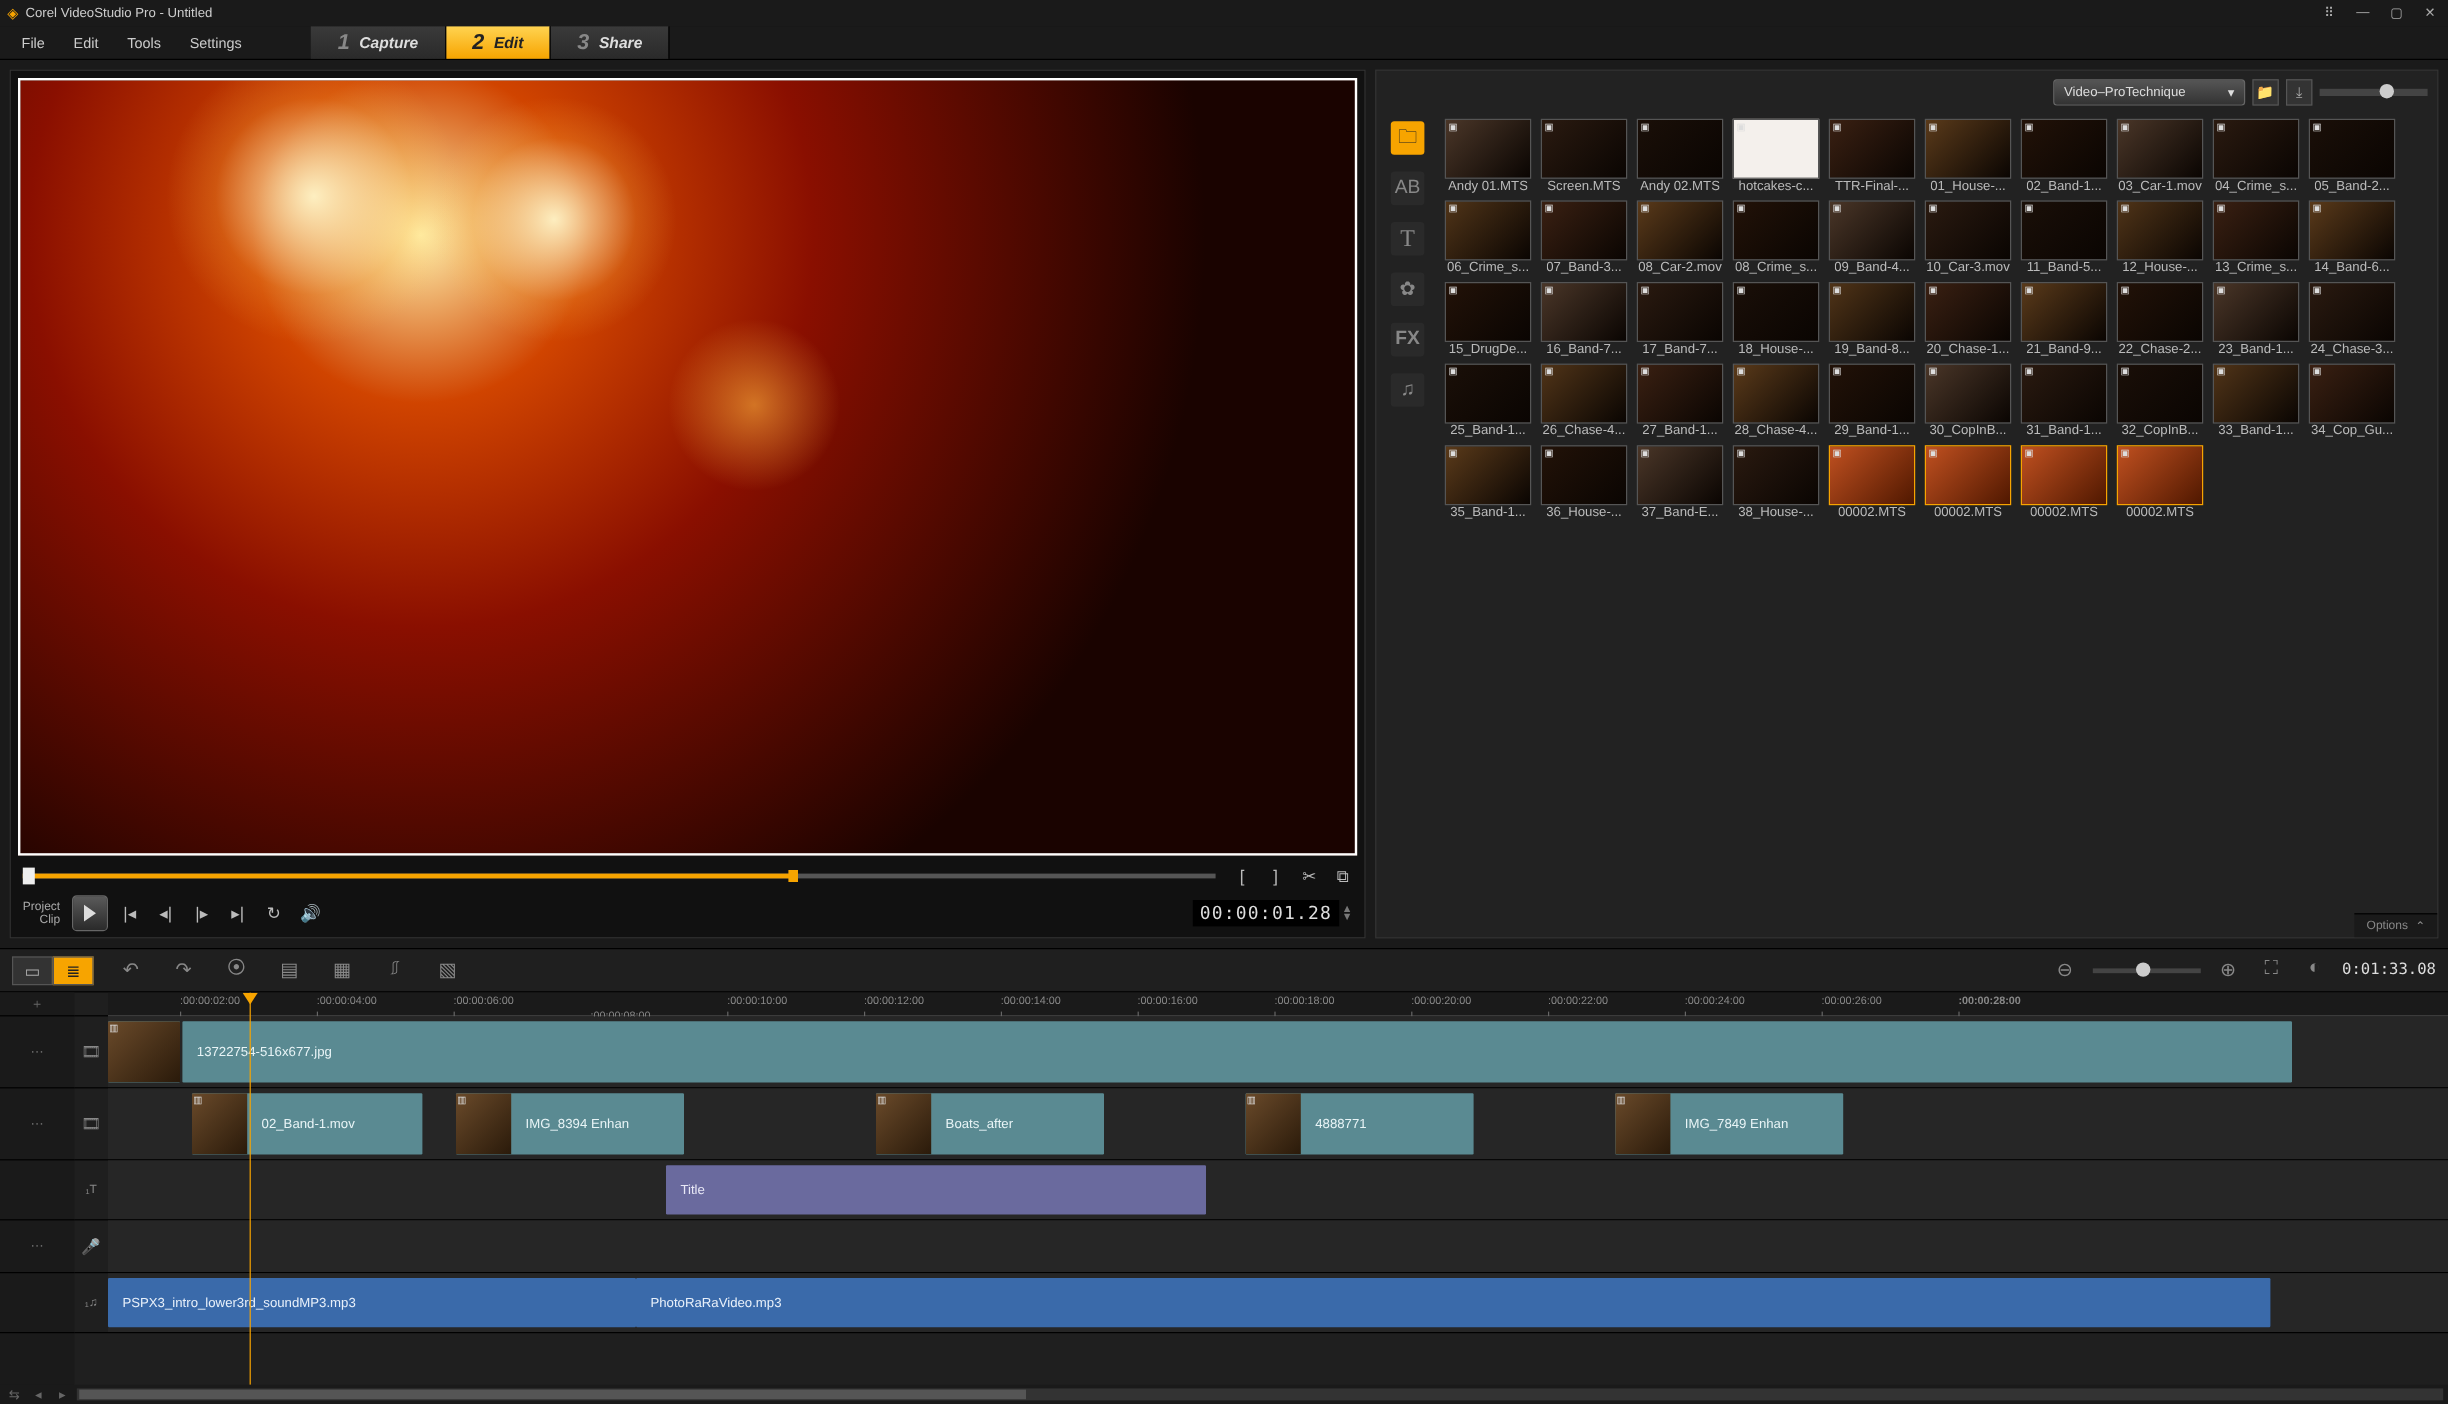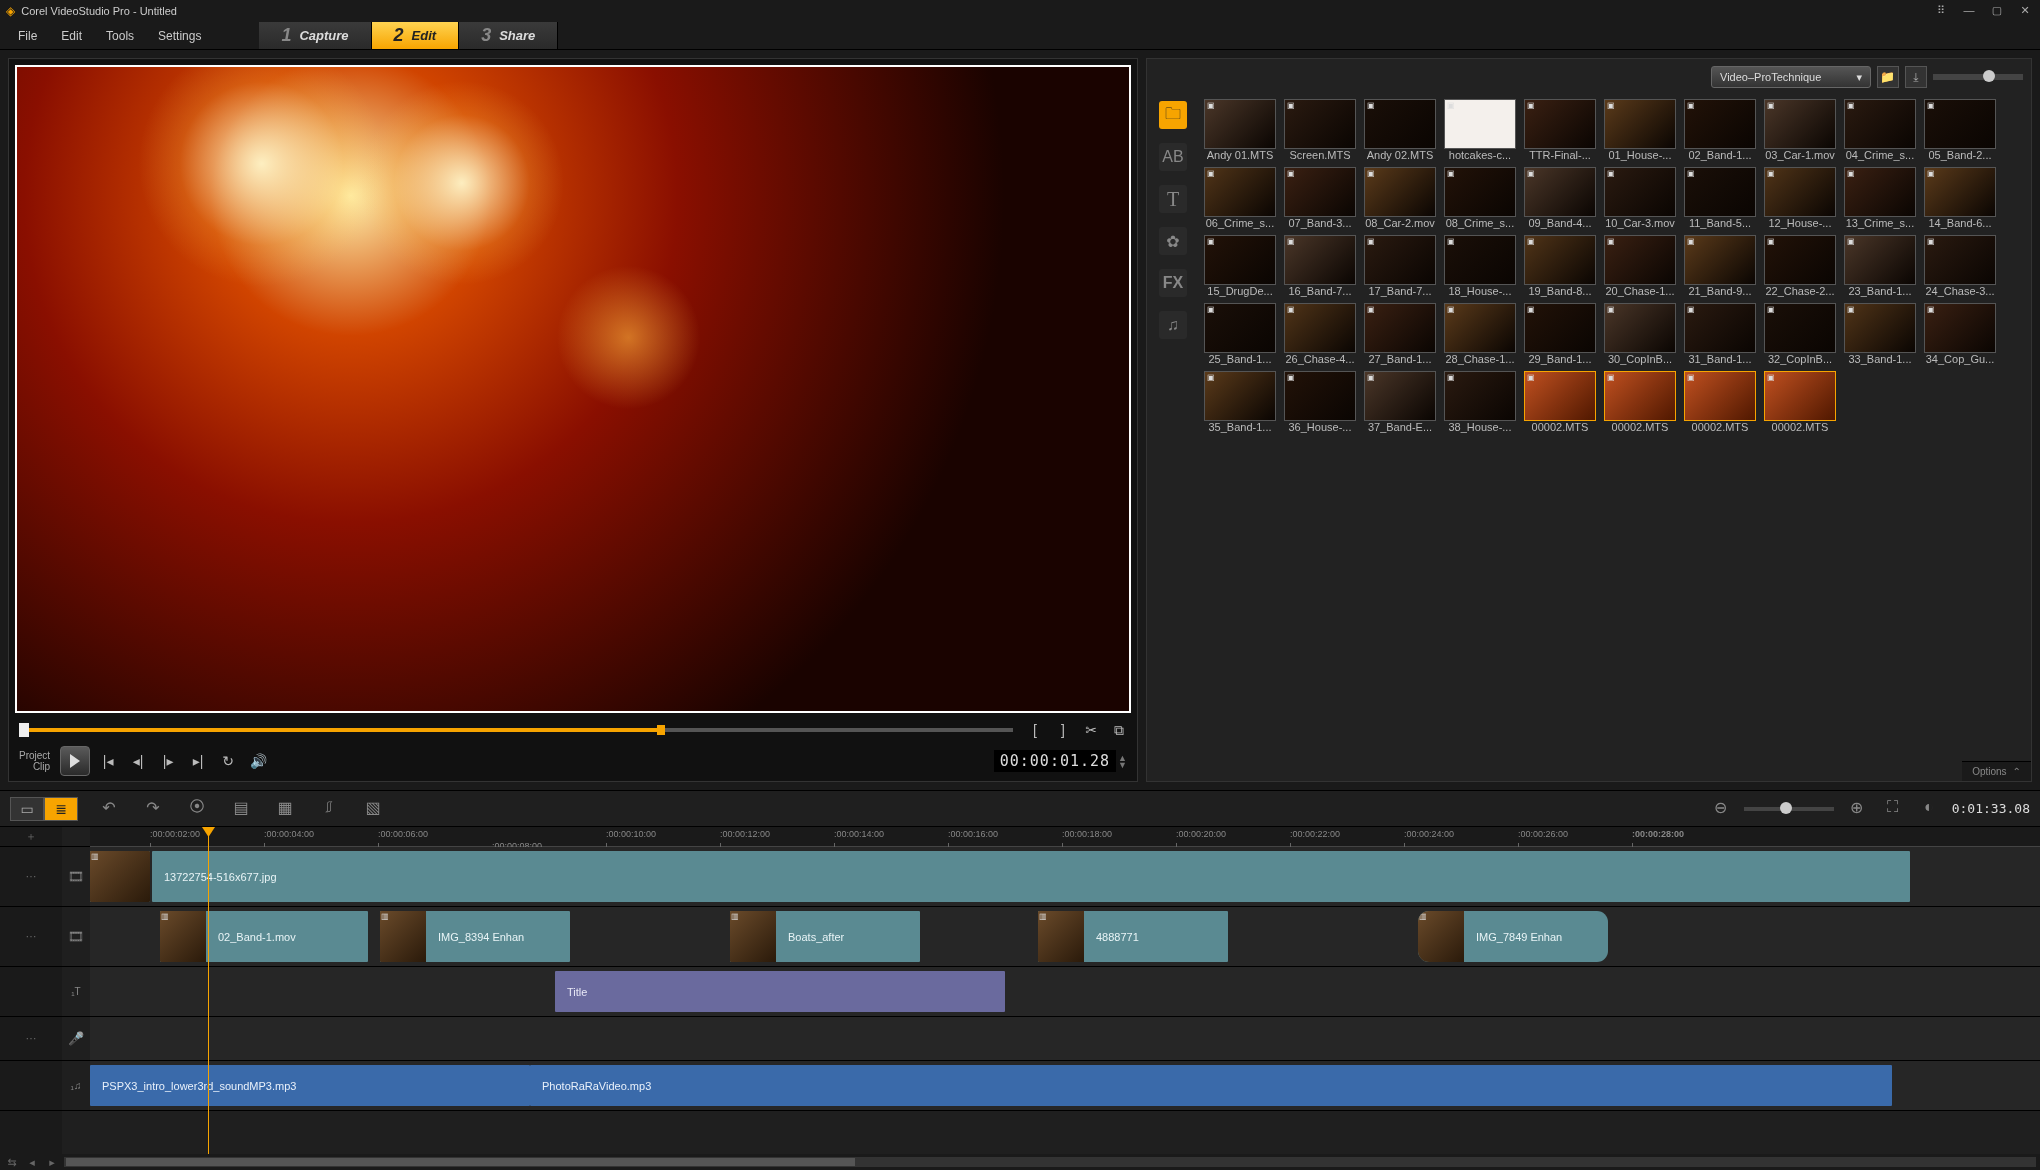--- a/index.html
+++ b/index.html
@@ -332,21 +332,21 @@
           <div class="thumb">
             <div class="thumb-img" style="background: linear-gradient(135deg, rgb(80, 52, 24), rgb(10, 5, 2));"></div>
             <div class="thumb-name">26_Chase-4...</div>
           </div>
           <div class="thumb">
             <div class="thumb-img" style="background: linear-gradient(135deg, rgb(58, 32, 18), rgb(10, 5, 2));"></div>
             <div class="thumb-name">27_Band-1...</div>
           </div>
           <div class="thumb">
             <div class="thumb-img" style="background: linear-gradient(135deg, rgb(90, 58, 26), rgb(10, 5, 2));"></div>
-            <div class="thumb-name">28_Chase-1...</div>
+            <div class="thumb-name">28_Chase-4...</div>
           </div>
           <div class="thumb">
             <div class="thumb-img" style="background: linear-gradient(135deg, rgb(34, 18, 8), rgb(10, 5, 2));"></div>
             <div class="thumb-name">29_Band-1...</div>
           </div>
           <div class="thumb">
             <div class="thumb-img" style="background: linear-gradient(135deg, rgb(74, 54, 40), rgb(10, 5, 2));"></div>
             <div class="thumb-name">30_CopInB...</div>
           </div>
           <div class="thumb">
@@ -488,37 +488,37 @@
           <div class="track">
             <div class="clip teal" style="left:0;width:60px;">
                 <div class="clip-thumb" style="width:60px;"></div>
               </div>
             <div class="clip teal" style="left:62px;right:130px;">
               <span class="clip-label">13722754-516x677.jpg</span>
             </div>
           </div>
 
           <div class="track" id="overlay-track">
-              <div class="clip teal" style="left: 70px; width: 208px;">
+              <div class="clip teal" style="left: 70px; width: 192px;">
                 <div class="clip-thumb"></div>
                 <span class="clip-label">02_Band-1.mov</span>
               </div>
               <div class="clip teal" style="left: 290px; width: 190px;">
                 <div class="clip-thumb"></div>
                 <span class="clip-label">IMG_8394 Enhan</span>
               </div>
               <div class="clip teal" style="left: 640px; width: 190px;">
                 <div class="clip-thumb"></div>
                 <span class="clip-label">Boats_after</span>
               </div>
               <div class="clip teal" style="left: 948px; width: 190px;">
                 <div class="clip-thumb"></div>
                 <span class="clip-label">4888771</span>
               </div>
-              <div class="clip teal" style="left: 1328px; width: 190px; border-radius: 11px;">
+              <div class="clip teal" style="left: 1256px; width: 190px;">
                 <div class="clip-thumb"></div>
                 <span class="clip-label">IMG_7849 Enhan</span>
               </div>
             </div>
 
           <div class="track narrow">
             <div class="clip violet" style="left:465px;width:450px;">
               <span class="clip-label">Title</span>
             </div>
           </div>

